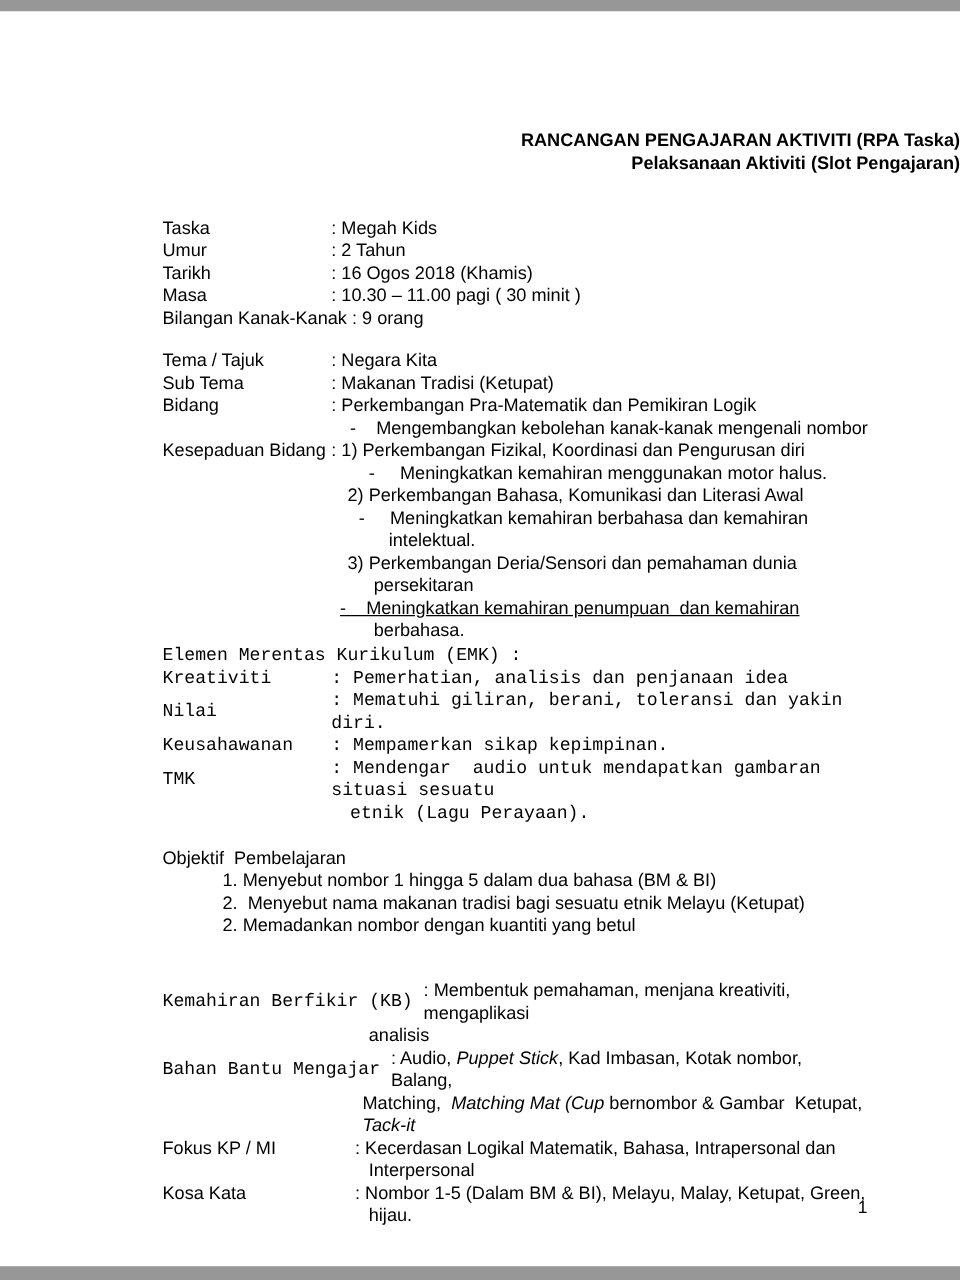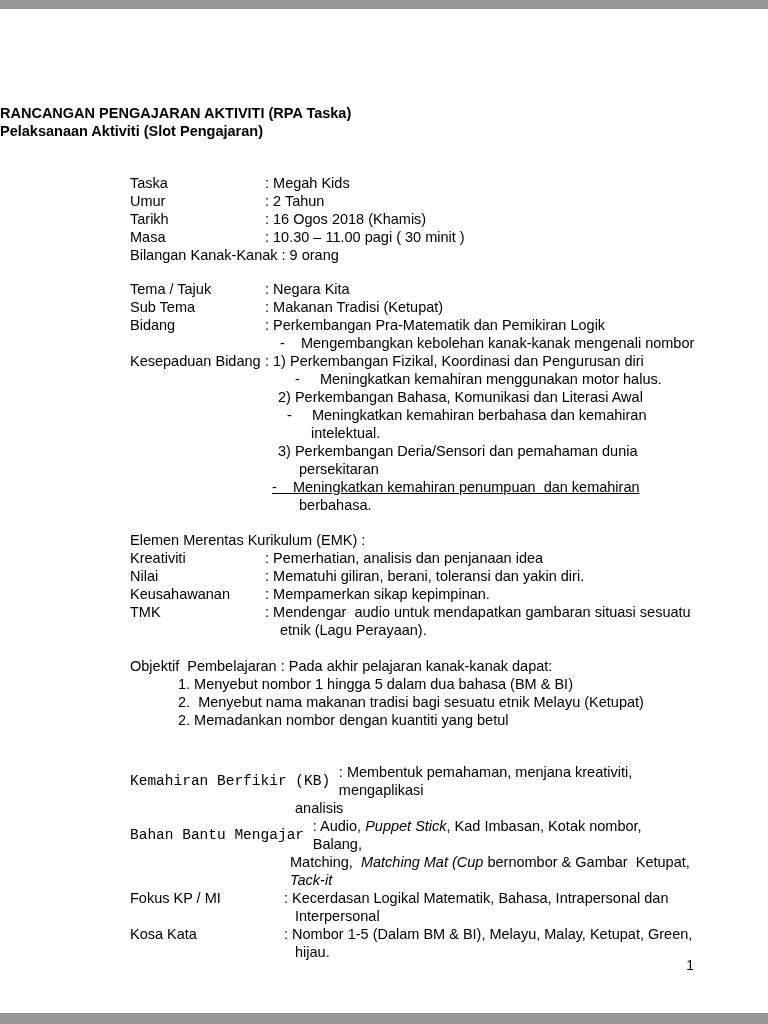--- a/index.html
+++ b/index.html
@@ -12,34 +12,34 @@
     overflow: hidden;
     font-family: "Liberation Sans", "DejaVu Sans", sans-serif;
     font-size: 14.5px;
     line-height: 18px;
     color: #000000;
   }
   .strip { position: absolute; left: 0; width: 100%; background: #979797; }
   .strip.top { top: 0; height: 9px; }
   .strip.bottom { bottom: 0; height: 11px; }
 
-  .title-wrap { padding-top: 104px; text-align: left; font-weight: bold; }
+  .title-wrap { padding-top: 104px; text-align: right; font-weight: bold; }
 
   .content { padding-left: 130px; padding-right: 72px; }
 
   .row { display: flex; align-items: center; }
   .label { flex: 0 0 auto; min-width: 135px; white-space: pre-wrap; }
   .label.lw2 { min-width: 147px; font-family: Liberation Mono, monospace; }
   .label.lw3 { min-width: 154px; }
   .value { white-space: pre-wrap; }
   .line { white-space: pre-wrap; }
 
   .mt-info { margin-top: 34px; }
   .mt-tema { margin-top: 16px; }
-  .mt-emk  { margin-top: 17px; }
+  .mt-emk  { margin-top: 2px; font-family: Liberation Mono, monospace; }
   .mt-obj  { margin-top: 18px; }
   .mt-det  { margin-top: 34px; }
 
   .i48  { padding-left: 48px; }
   .i142 { padding-left: 142px; text-decoration: underline; }
   .i148 { padding-left: 148px; }
   .i150 { padding-left: 150px; }
   .i157 { padding-left: 157px; }
   .i160 { padding-left: 160px; }
   .i165 { padding-left: 165px; }
@@ -131,21 +131,20 @@
       <div class="row">
         <span class="label">TMK</span>
         <span class="value">: Mendengar  audio untuk mendapatkan gambaran situasi sesuatu</span>
       </div>
       <div class="line i150">etnik (Lagu Perayaan).</div>
     </div>
 
     <div class="block mt-obj">
       <div class="row">
         <span class="label">Objektif  Pembelajaran </span>
-        <span class="value">: Pada akhir pelajaran kanak-kanak dapat:</span>
       </div>
       <div class="line i48">1. Menyebut nombor 1 hingga 5 dalam dua bahasa (BM &amp; BI)</div>
       <div class="line i48">2.  Menyebut nama makanan tradisi bagi sesuatu etnik Melayu (Ketupat)</div>
       <div class="line i48">2. Memadankan nombor dengan kuantiti yang betul</div>
     </div>
 
     <div class="block mt-det">
       <div class="row">
         <span class="label lw2">Kemahiran Berfikir (KB) </span>
         <span class="value">: Membentuk pemahaman, menjana kreativiti, mengaplikasi</span>

